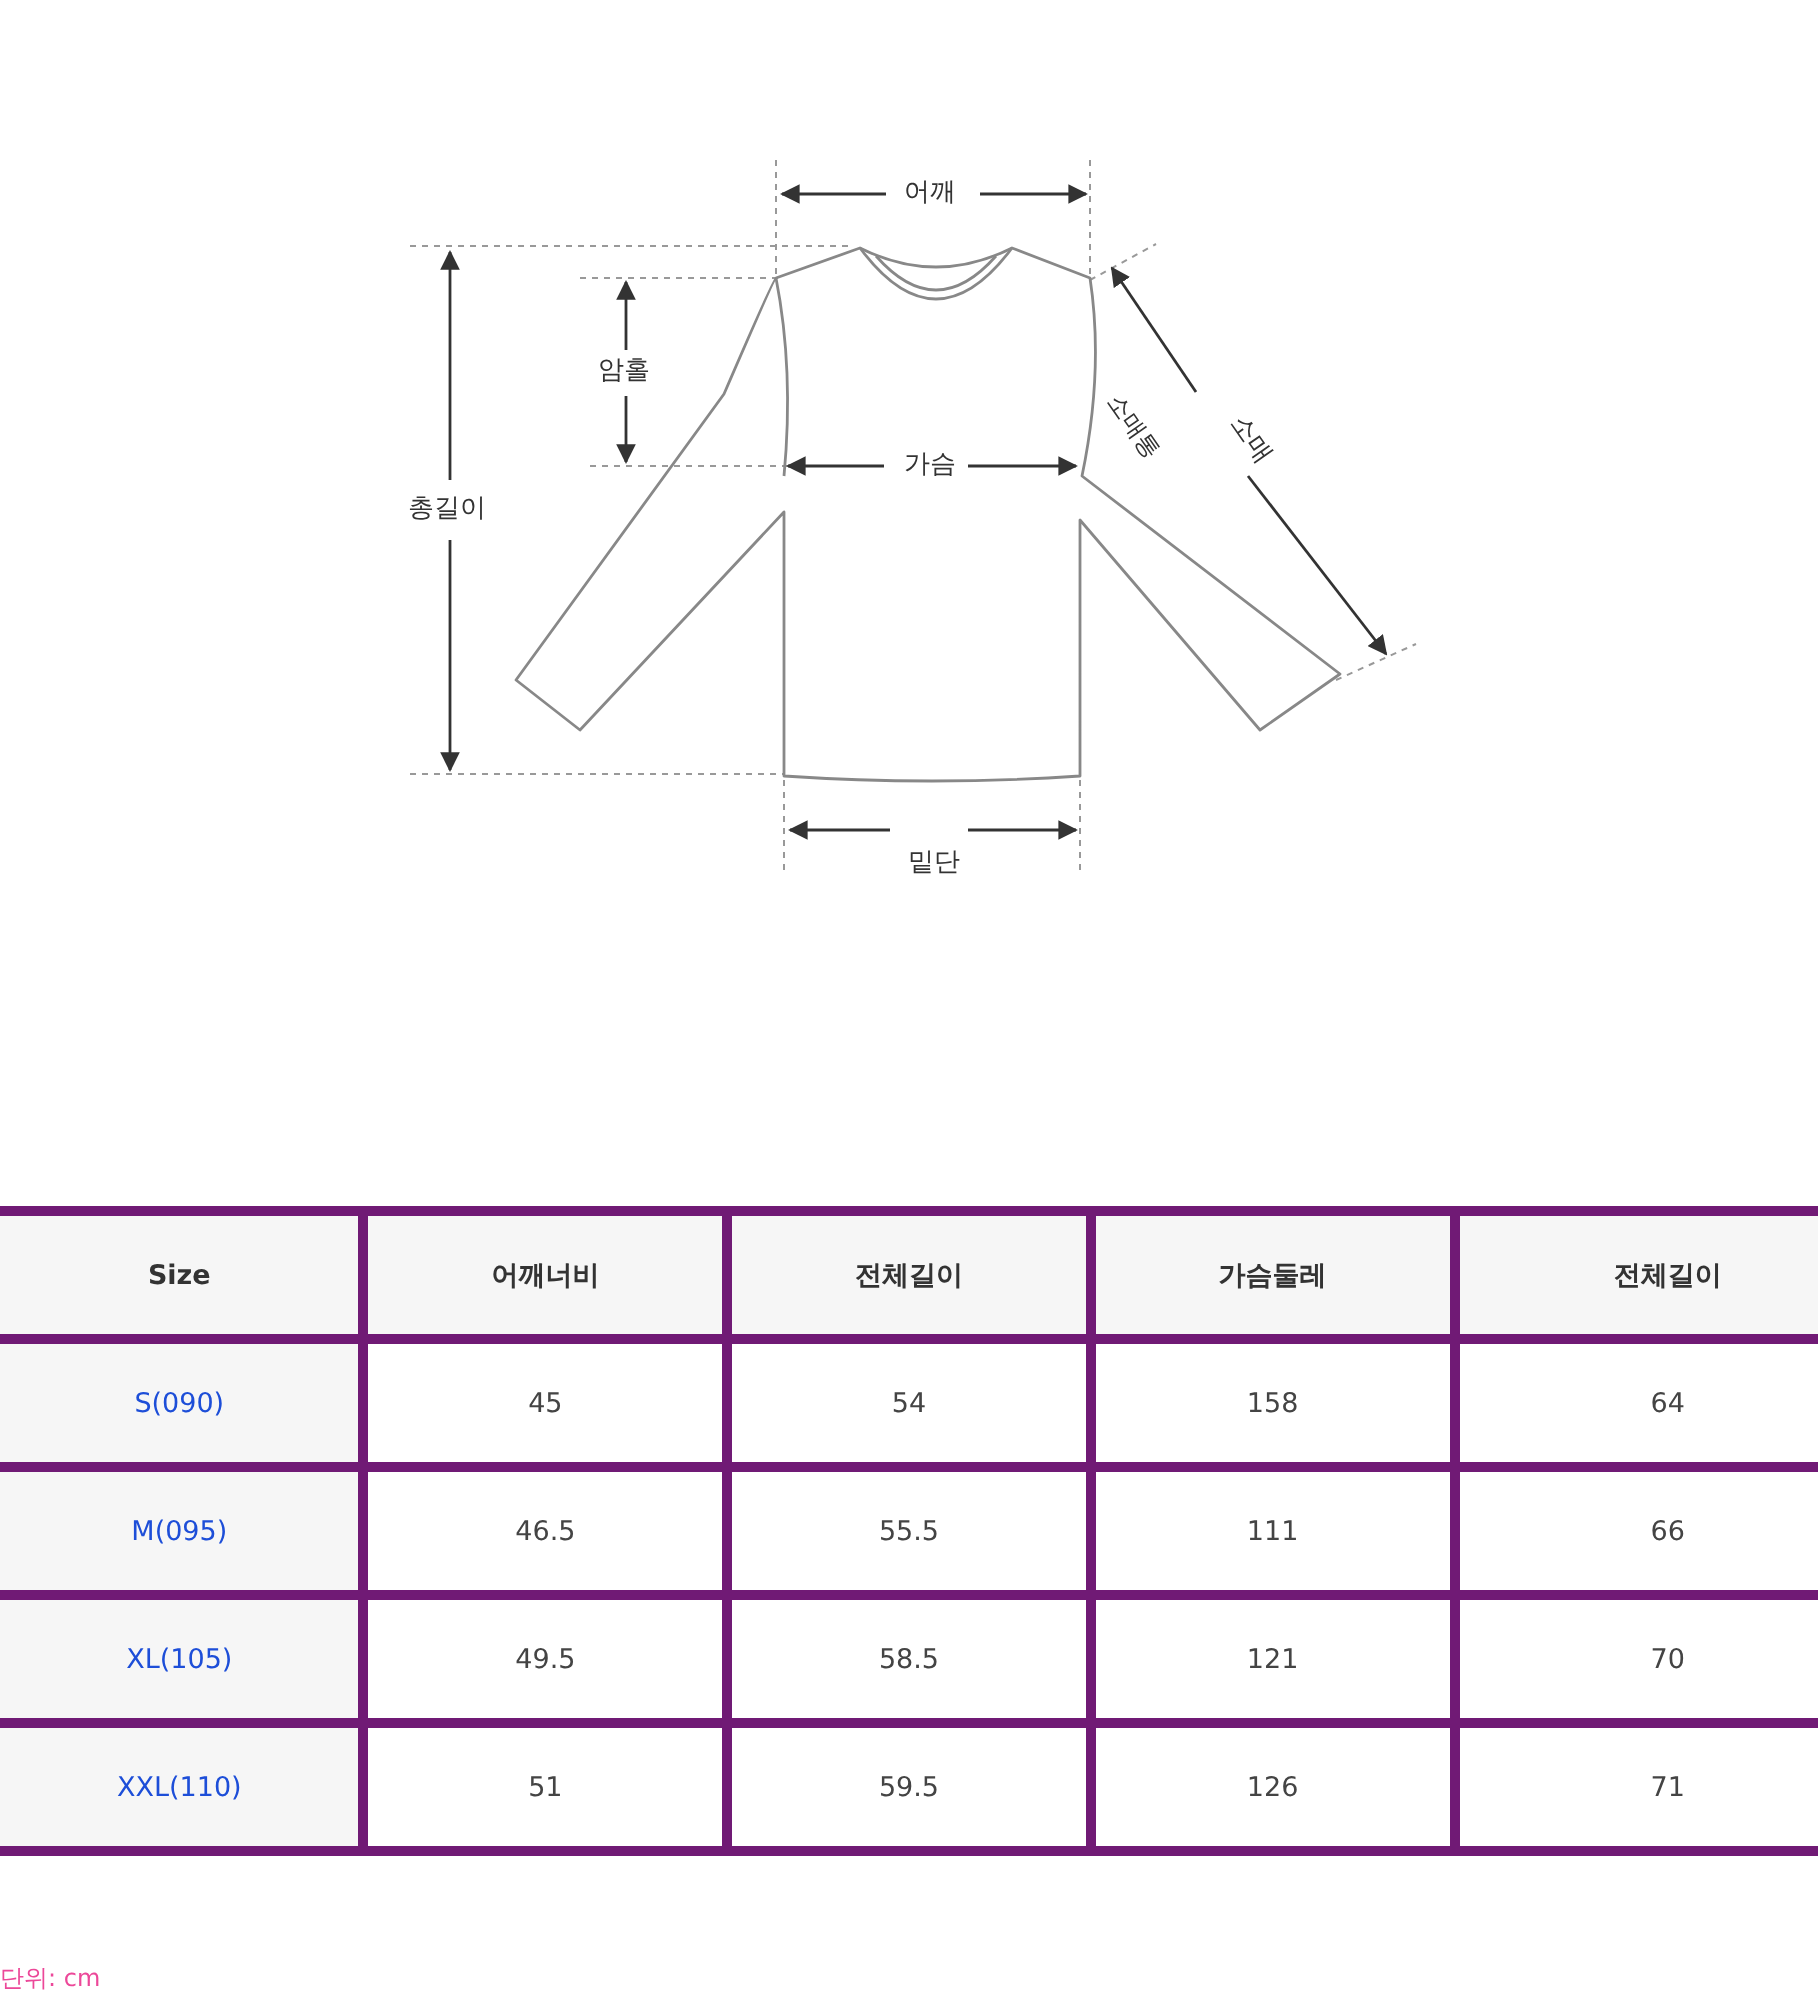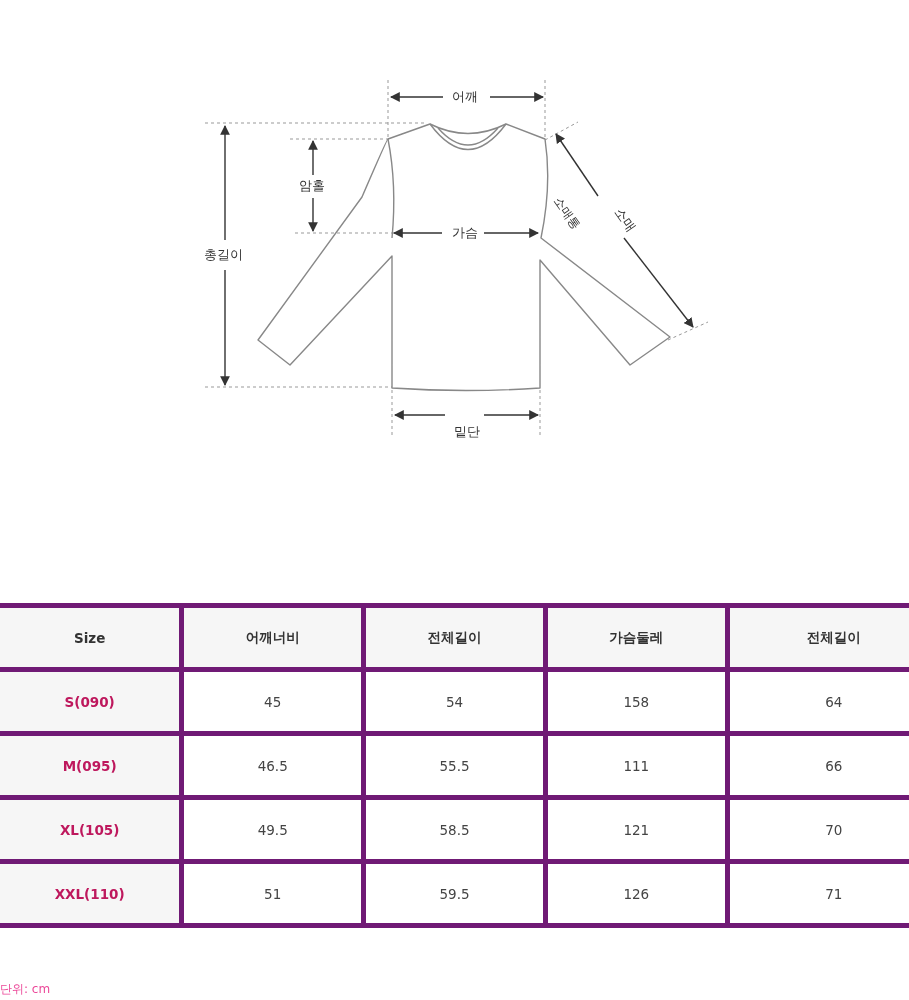--- a/index.html
+++ b/index.html
@@ -7,21 +7,21 @@
          font-family: "DejaVu Sans", sans-serif; color: #333; }
   .diagram { position: absolute; left: 0; top: 0; width: 825px; height: 560px; }
   .diagram svg { position: absolute; left: 0; top: 0; }
   .dlabel { position: absolute; font-size: 13px; color: #333; background: #fff;
             padding: 0 4px; white-space: nowrap; line-height: 16px; }
   .size-table { position: absolute; left: 0; top: 603px; width: 909px;
                 border-collapse: collapse; table-layout: fixed; }
   .size-table th, .size-table td { border: 5px solid #701a75; height: 59px;
                 text-align: center; font-size: 13.5px; color: #444; padding: 0; }
   .size-table th { background: #f6f6f6; font-weight: bold; color: #333; }
-  .size-table td.size-col { background: #f6f6f6; font-weight: bold; color: #be185d; }
+  .size-table td.size-col { background: #f6f6f6; font-weight: normal; color: #1d4ed8; }
   .size-table tr > :first-child { border-left: none; }
   .size-table tr > :last-child { border-right: none; padding-left: 29px; }
   .unit-note { position: absolute; left: 0; top: 981px; font-size: 12px; color: #ec4899; }
 </style>
 </head>
 <body>
 
 <div class="diagram">
   <svg width="909" height="560" viewBox="0 0 909 560">
     <defs>

